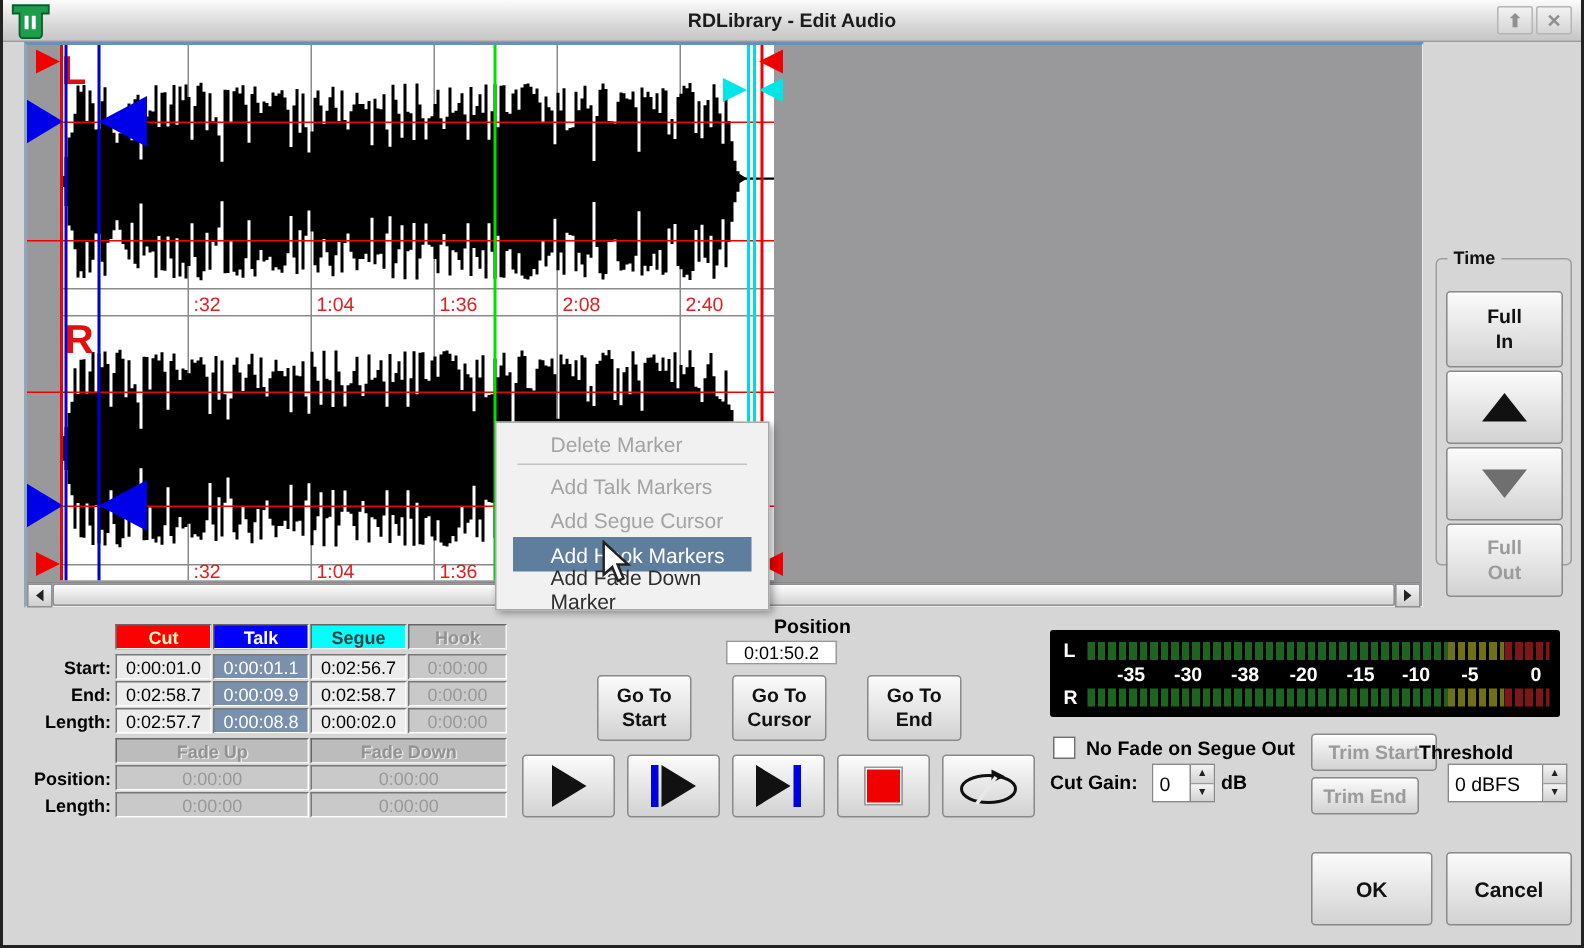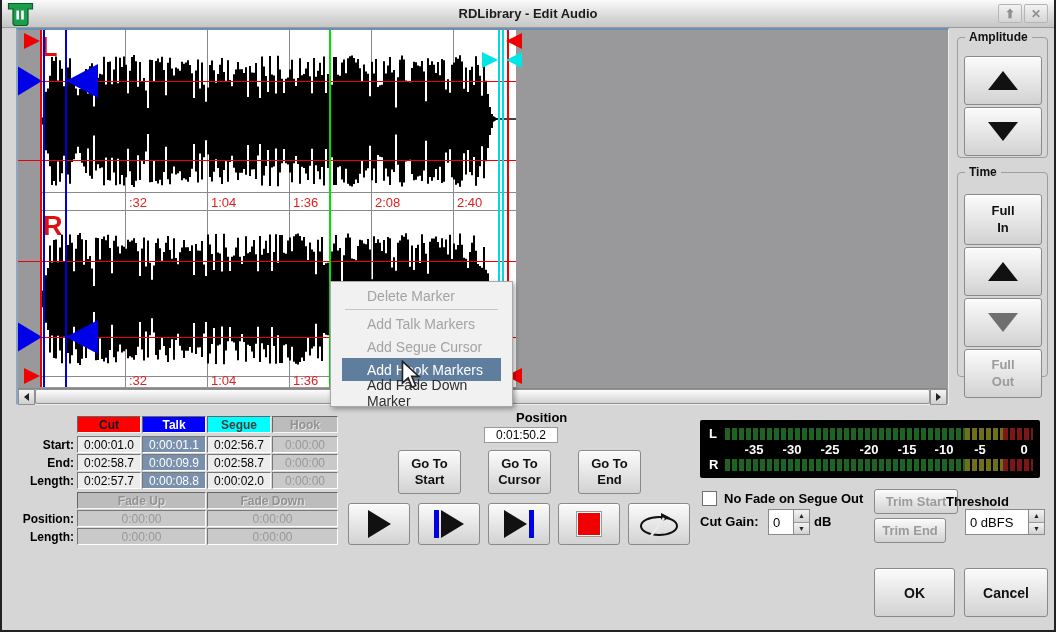--- a/index.html
+++ b/index.html
@@ -49,21 +49,21 @@
          font-size:13px; font-weight:bold; color:#111; }
   .btn.disabled { color:#9b9b9b; }
   .tri-up { width:0;height:0;border-left:15px solid transparent;border-right:15px solid transparent;border-bottom:19px solid #111; }
   .tri-down { width:0;height:0;border-left:15px solid transparent;border-right:15px solid transparent;border-top:19px solid #111; }
   .tri-down.gray { border-top-color:#6f6f6f; }
   .two-line { white-space:pre-line; text-align:center; line-height:1.25; }
 
   
   .cell { position:absolute; font-size:12px; display:flex; align-items:center; justify-content:center; }
   .hdr { font-weight:bold; border-top:1px solid #666; border-left:1px solid #666; border-bottom:1px solid #f5f5f5; border-right:1px solid #f5f5f5; }
-  .hdr-cut { background:#ff0000; color:#0f172a; }
+  .hdr-cut { background:#ff0000; color:#fef9c3; }
   .hdr-talk { background:#0000ff; color:#fff; }
   .hdr-segue { background:#00ffff; color:#404040; }
   .hdr-off { background:#bcbcbc; color:#929292; text-shadow:1px 1px 0 #e6e6e6; }
   .val { background:#ececec; color:#000; border-top:1px solid #777; border-left:1px solid #777; border-bottom:1px solid #fff; border-right:1px solid #fff; }
   .val-talk { background:#7a90ad; color:#fff; }
   .val-off { background:#c9c9c9; color:#989898; }
   .rowlab { position:absolute; font-size:12px; font-weight:bold; color:#000; text-align:right; width:70px; }
 
   
   .tpbtn { position:absolute; width:62px; height:42px; }
@@ -183,29 +183,20 @@
       <div class="sb-btn">
           <span class="sb-tri-l"></span>
         </div>
       <div id="sb-thumb"></div>
       <div class="sb-btn">
           <span class="sb-tri-r"></span>
         </div>
     </div>
   </div>
 
-  <div class="groupbox" style="left:955px; top:37px; width:91px; height:121px">
-    <span class="groupbox-label">Amplitude</span>
-    <div class="btn" style="position:absolute; left:6px; top:18px; width:78px; height:49px">
-        <span class="tri-up"></span>
-      </div>
-    <div class="btn" style="position:absolute; left:6px; top:69px; width:78px; height:49px">
-        <span class="tri-down"></span>
-      </div>
-  </div>
 
   <div class="groupbox" style="left:955px; top:172px; width:91px; height:205px">
     <span class="groupbox-label">Time</span>
     <div class="btn two-line" style="position:absolute; left:6px; top:21px; width:78px; height:51px">Full
 In</div>
     <div class="btn" style="position:absolute; left:6px; top:74px; width:78px; height:49px">
         <span class="tri-up"></span>
       </div>
     <div class="btn" style="position:absolute; left:6px; top:125px; width:78px; height:49px">
         <span class="tri-down gray"></span>
@@ -291,21 +282,21 @@
         <div class="seg-olive"></div>
         <div class="seg-red"></div>
       </div>
     <div class="meter-bar" style="top:39px">
         <div class="seg-green"></div>
         <div class="seg-olive"></div>
         <div class="seg-red"></div>
       </div>
     <span class="scale-num" style="left:54px;top:22px">-35</span>
     <span class="scale-num" style="left:92px;top:22px">-30</span>
-    <span class="scale-num" style="left:130px;top:22px">-25</span>
+    <span class="scale-num" style="left:130px;top:22px">-38</span>
     <span class="scale-num" style="left:169px;top:22px">-20</span>
     <span class="scale-num" style="left:207px;top:22px">-15</span>
     <span class="scale-num" style="left:244px;top:22px">-10</span>
     <span class="scale-num" style="left:280px;top:22px">-5</span>
     <span class="scale-num" style="left:324px;top:22px">0</span>
   </div>
 
   <div id="nofade-box"></div>
   <div class="blabel" style="left:722px; top:491px">No Fade on Segue Out</div>
 

